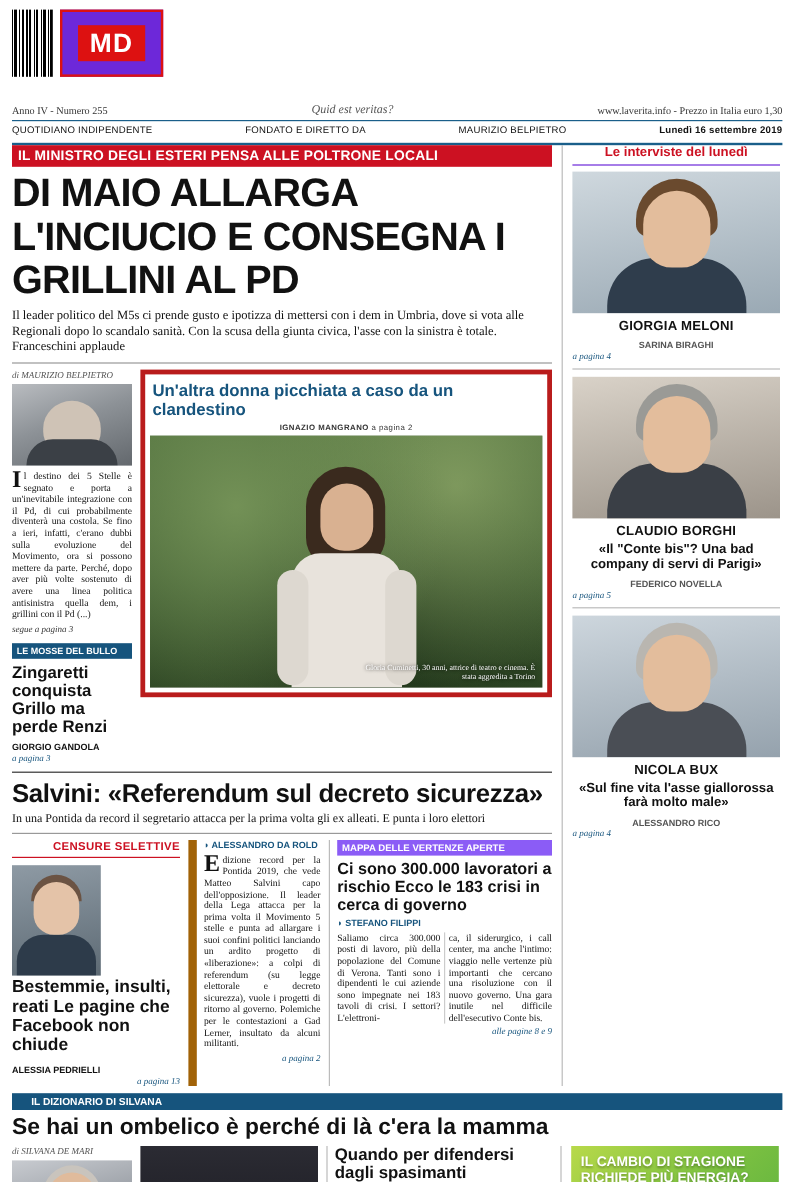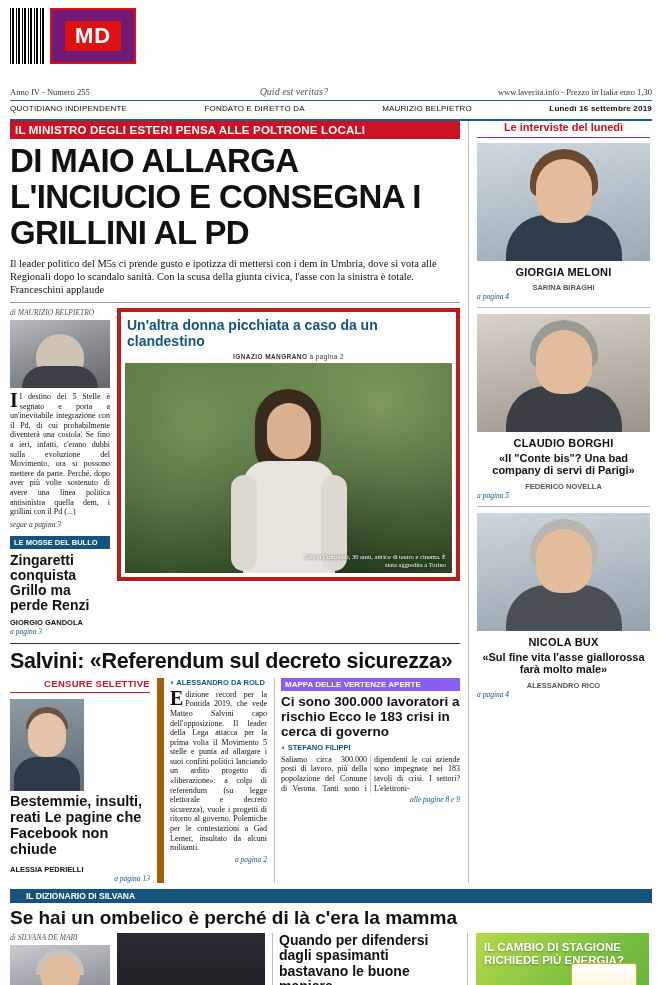--- a/index.html
+++ b/index.html
@@ -24,21 +24,21 @@
     letter-spacing: -1px;
     color: #1a5f8a;
     font-weight: 400;
     flex: 1;
   }
   .barcode {
     width: 34px; height: 56px; margin-right: 6px;
     background: repeating-linear-gradient(90deg,#000 0 1px,#fff 1px 2px,#000 2px 4px,#fff 4px 6px);
   }
   .md-logo {
-    width: 86px; height: 56px; background: #701a75;
+    width: 86px; height: 56px; background: #6d28d9;
     border: 2px solid #d11; display: flex; align-items: center; justify-content: center;
     position: relative;
   }
   .md-logo .md-text {
     background: #d11; color: #fff; font-family: "Liberation Sans", sans-serif;
     font-weight: bold; font-size: 22px; padding: 2px 10px; letter-spacing: 1px;
   }
 
   .infoline {
     display: flex; justify-content: space-between; align-items: center;
@@ -380,20 +380,21 @@
                 <div class="arm-r"></div>
               </div>
               <div class="photo-caption">Gloria Cuminetti, 30 anni, attrice di teatro e cinema. È stata aggredita a Torino</div>
             </div>
           </div>
         </div>
       </div>
 
       <div class="sep-line"></div>
       <h2 class="sub-headline">Salvini: «Referendum sul decreto sicurezza»</h2>
+      <div class="sub-standfirst">In una Pontida da record il segretario attacca per la prima volta gli ex alleati. E punta i loro elettori</div>
 
       <div class="tri">
 
         <div class="c1">
           <div class="cen-title">CENSURE SELETTIVE</div>
           <div class="zuck-photo">
             <div class="z-body"></div>
             <div class="z-hair"></div>
             <div class="z-face"></div>
           </div>
@@ -415,20 +416,21 @@
 
         <div class="c3">
           <div class="red-strip">MAPPA DELLE VERTENZE APERTE</div>
           <div class="c3-head">Ci sono 300.000 lavoratori a rischio Ecco le 183 crisi in cerca di governo</div>
           <div class="blue-byline">
             <span class="dot">◗</span>
             <span>STEFANO FILIPPI</span>
           </div>
           <div class="two-cols">
             <div class="body-text">Saliamo circa 300.000 posti di lavoro, più della popolazione del Comune di Verona. Tanti sono i dipendenti le cui aziende sono impegnate nei 183 tavoli di crisi. I settori? L'elettroni-</div>
+            <div class="body-text">ca, il siderurgico, i call center, ma anche l'intimo: viaggio nelle vertenze più importanti che cercano una risoluzione con il nuovo governo. Una gara inutile nel difficile dell'esecutivo Conte bis.</div>
           </div>
           <div class="pg-ital">alle pagine 8 e 9</div>
         </div>
       </div>
     </div>
 
     <div class="right-col">
       <div class="rc-title">Le interviste del lunedì</div>
 
       <div>

